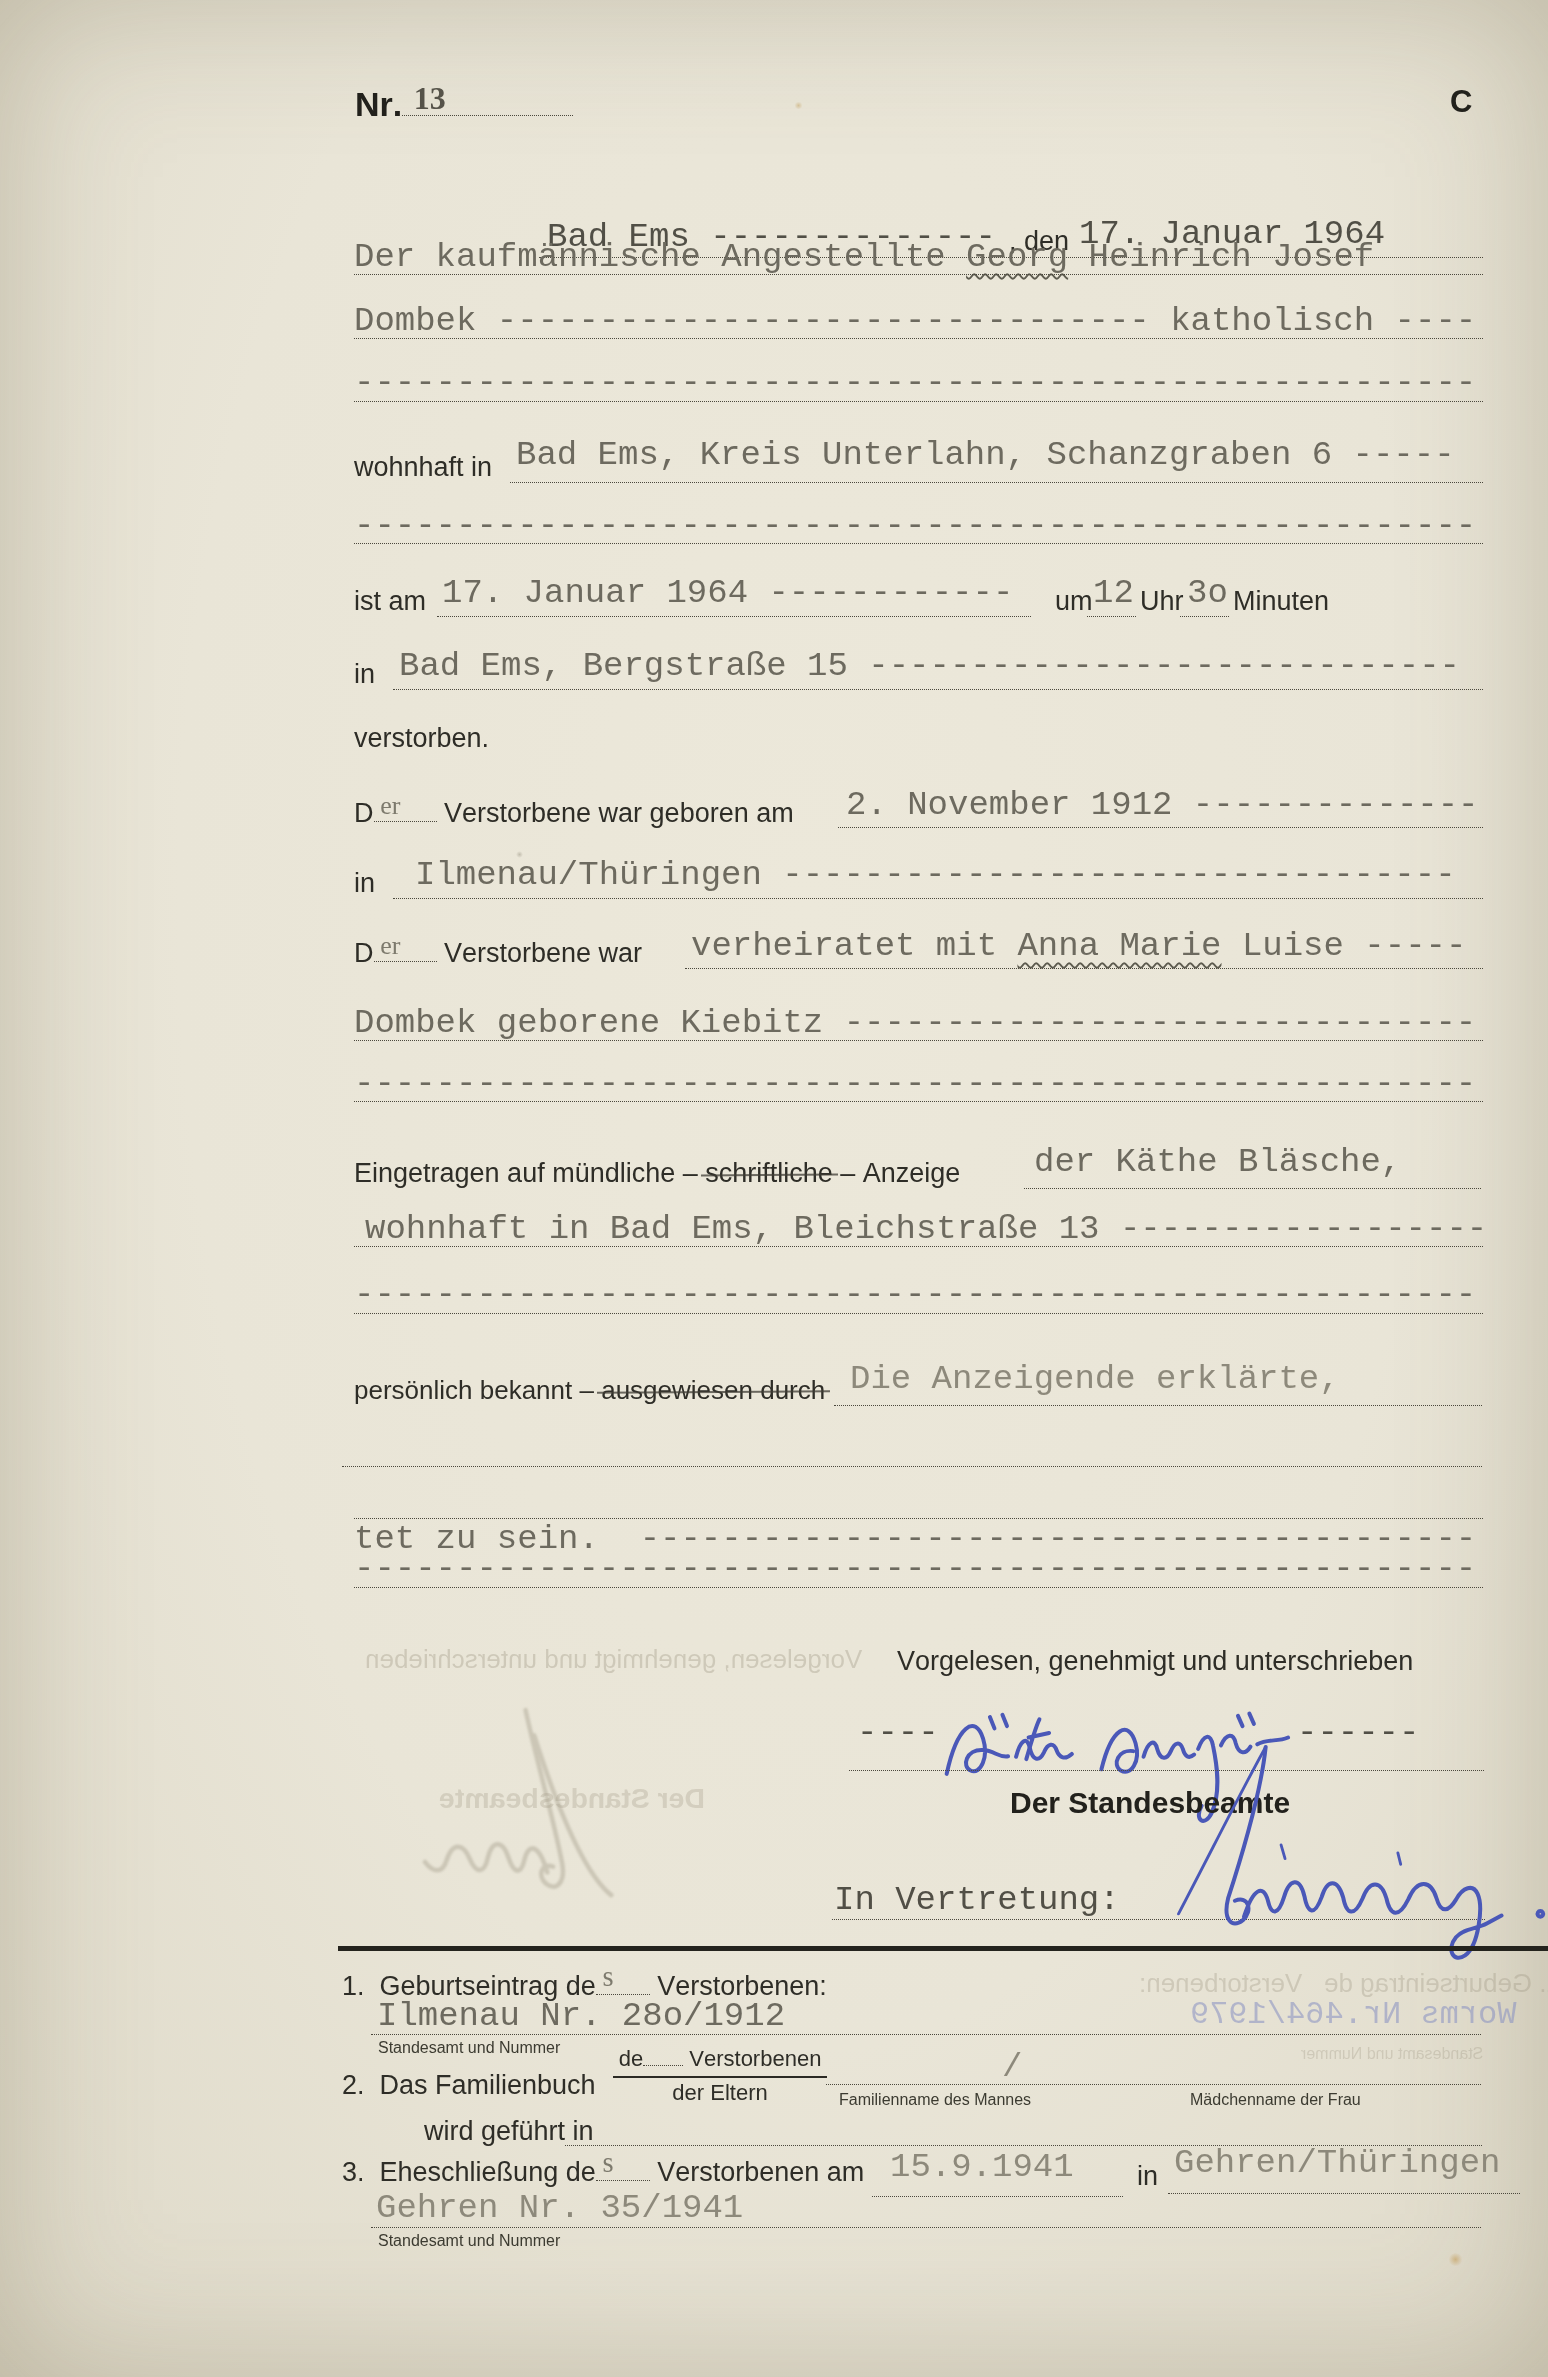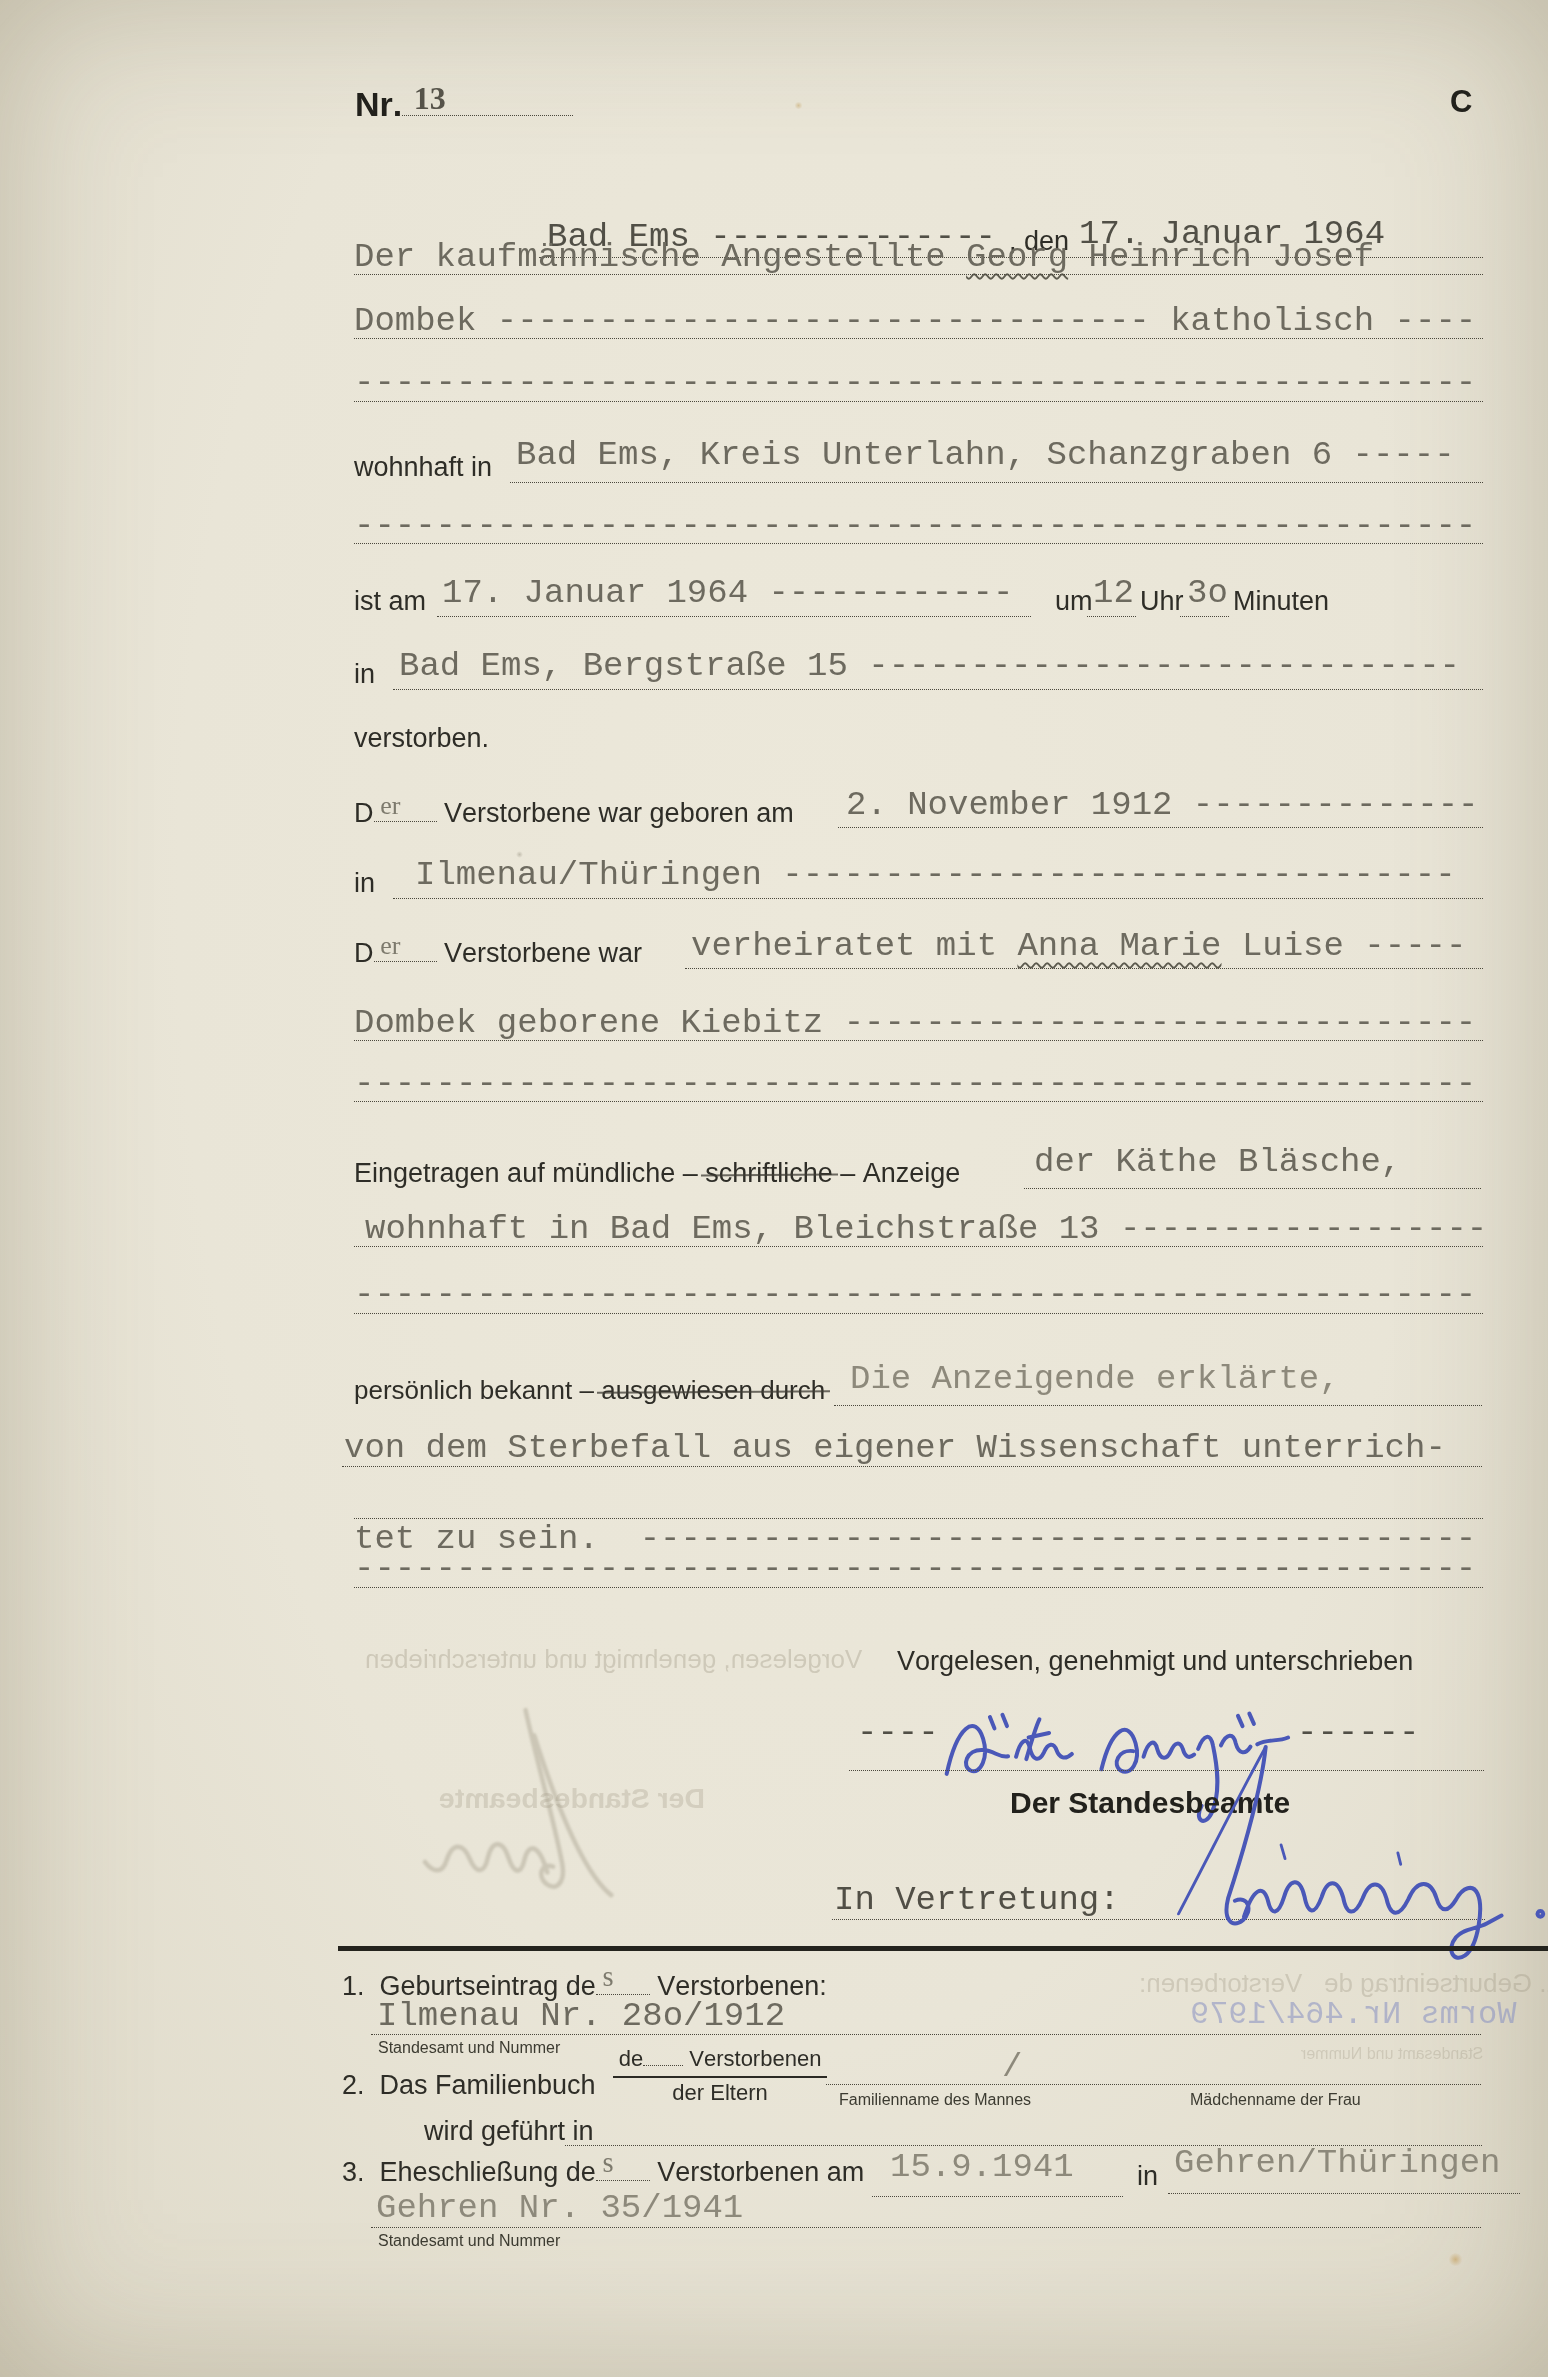--- a/index.html
+++ b/index.html
@@ -134,21 +134,20 @@
   <div class="t" style="left:365px;top:1212px;">wohnhaft in Bad Ems, Bleichstraße 13 ------------------</div>
   <div class="dl" style="left:354px;top:1246px;width:1129px;"></div>
 
   <div class="t" style="left:354px;top:1278px;">-------------------------------------------------------</div>
   <div class="dl" style="left:354px;top:1313px;width:1129px;"></div>
 
   <div class="p" style="left:354px;top:1377px;font-size:26px;"><span>persönlich bekannt – </span><span class="strike">ausgewiesen durch</span></div>
   <div class="t light" style="left:850px;top:1362px;">Die Anzeigende erklärte,</div>
   <div class="dl" style="left:834px;top:1405px;width:648px;"></div>
 
-  <div class="t" style="left:344px;top:1431px;">von dem Sterbefall aus eigener Wissenschaft unterrich-</div>
   <div class="dl" style="left:342px;top:1466px;width:1140px;"></div>
   <div class="t" style="left:354px;top:1522px;">tet zu sein.  -----------------------------------------</div>
   <div class="dl" style="left:354px;top:1518px;width:1129px;"></div>
   <div class="t" style="left:354px;top:1552px;">-------------------------------------------------------</div>
   <div class="dl" style="left:354px;top:1587px;width:1129px;"></div>
 
   <div class="p" style="left:897px;top:1648px;">Vorgelesen, genehmigt und unterschrieben</div>
 
   <div class="t dark" style="left:857px;top:1716px;">----</div>
   <svg class="sig" style="left:930px;top:1684px;" width="377" height="165" viewBox="0 0 660 290">

